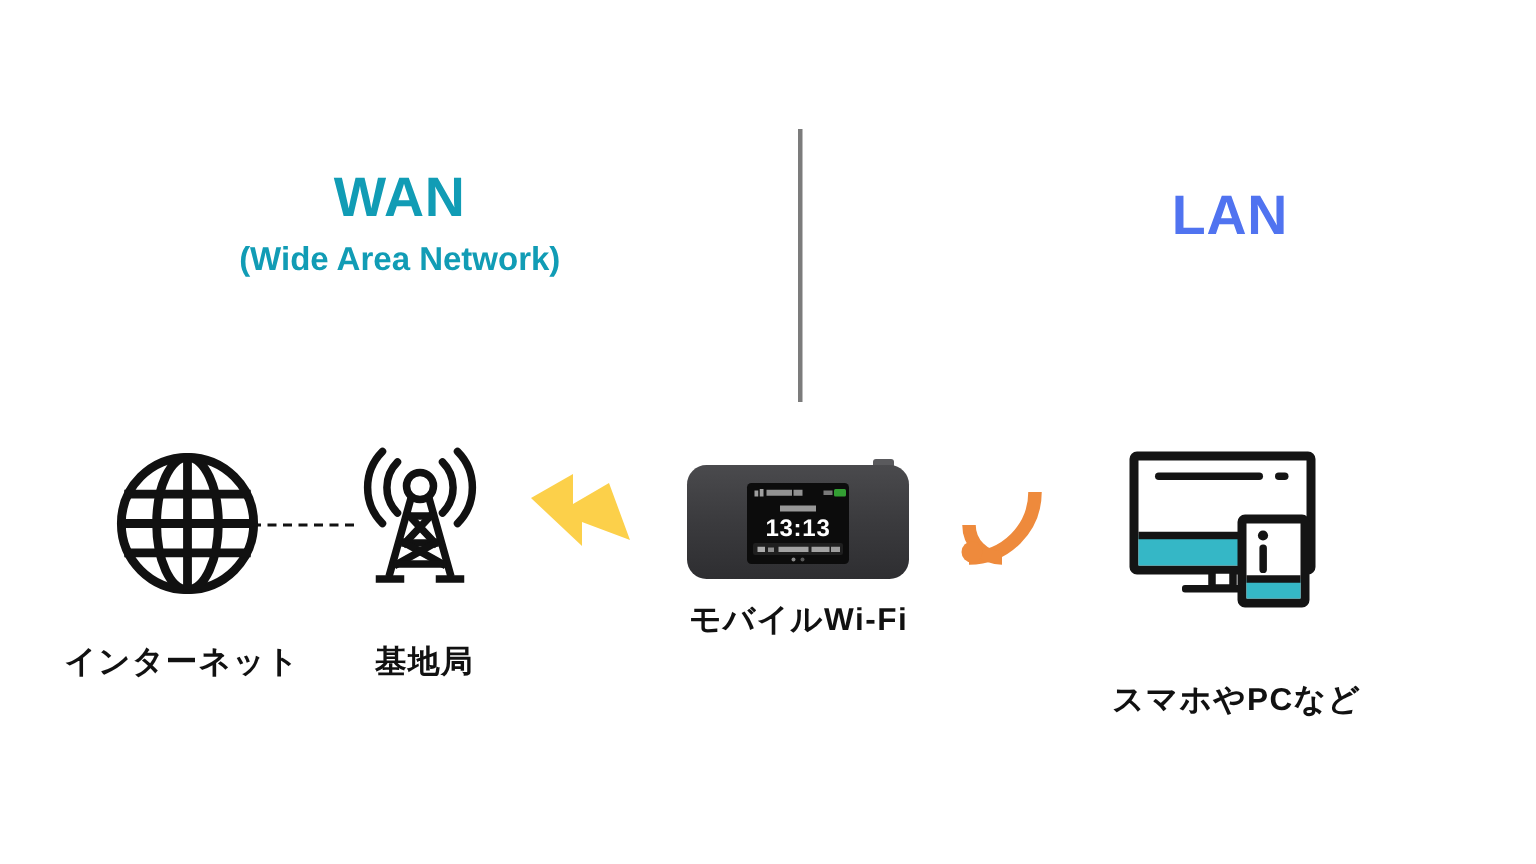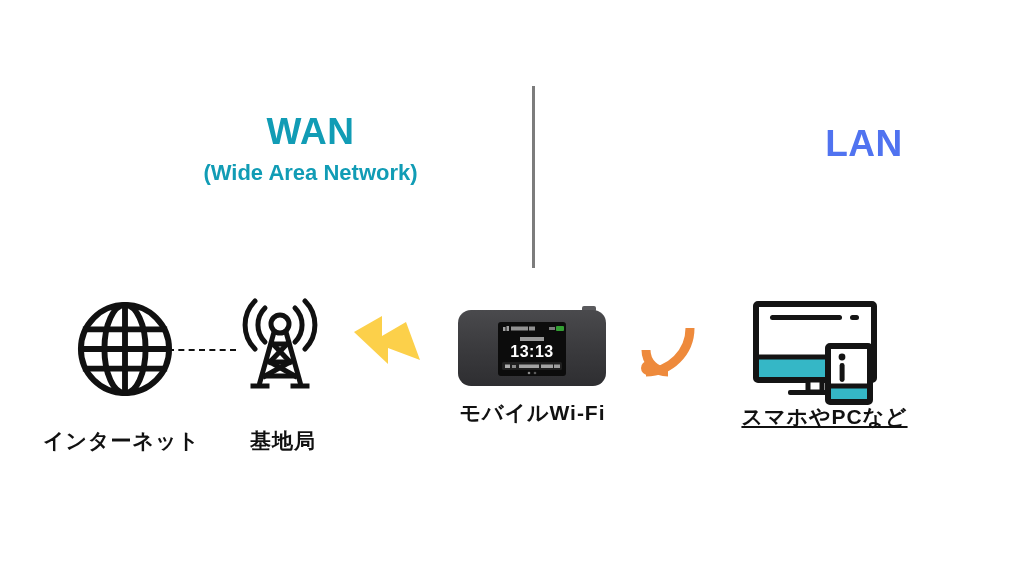--- a/index.html
+++ b/index.html
@@ -23,21 +23,20 @@
     height: 576px;
   }
 
   
   .heading {
     position: absolute;
     text-align: center;
     font-weight: bold;
     line-height: 1.0;
     white-space: nowrap;
-    padding-left: 44px;
   }
   .heading .h-main {
     display: block;
     font-size: 37px;
     letter-spacing: 0.5px;
   }
   .heading .h-sub {
     display: block;
     font-size: 22px;
     margin-top: 12px;
@@ -70,21 +69,21 @@
     text-align: center;
     font-weight: bold;
     font-size: 21px;
     color: #111111;
     white-space: nowrap;
     letter-spacing: 1px;
   }
   #label-internet { left: 30px;  top: 427px; width: 183px; }
   #label-basestation { left: 213px; top: 427px; width: 140px; }
   #label-mobilewifi { left: 420px; top: 399px; width: 225px; }
-  #label-devices { left: 722px; top: 403px; width: 205px; text-decoration: underline; }
+  #label-devices { left: 722px; top: 452px; width: 205px; }
 
   
   .icon-wrap { position: absolute; }
   #globe-icon     { left: 76px;  top: 300px; width: 98px;  height: 98px; }
   #dashed-link    { left: 168px; top: 349px; width: 68px;  height: 3px; }
   #tower-icon     { left: 238px; top: 298px; width: 84px;  height: 92px; }
   #bolt-icon      { left: 352px; top: 314px; width: 70px;  height: 58px; }
   #router-icon    { left: 456px; top: 306px; width: 152px; height: 82px; text-align: center; }
   #wifi-icon      { left: 638px; top: 320px; width: 60px;  height: 58px; }
   #devices-icon   { left: 750px; top: 300px; width: 138px; height: 106px; }

